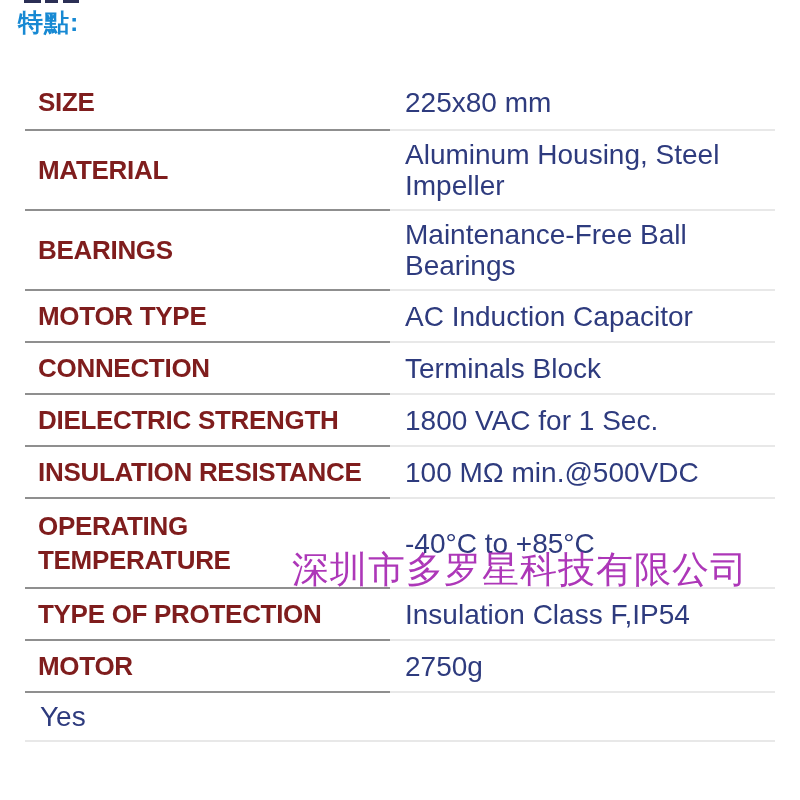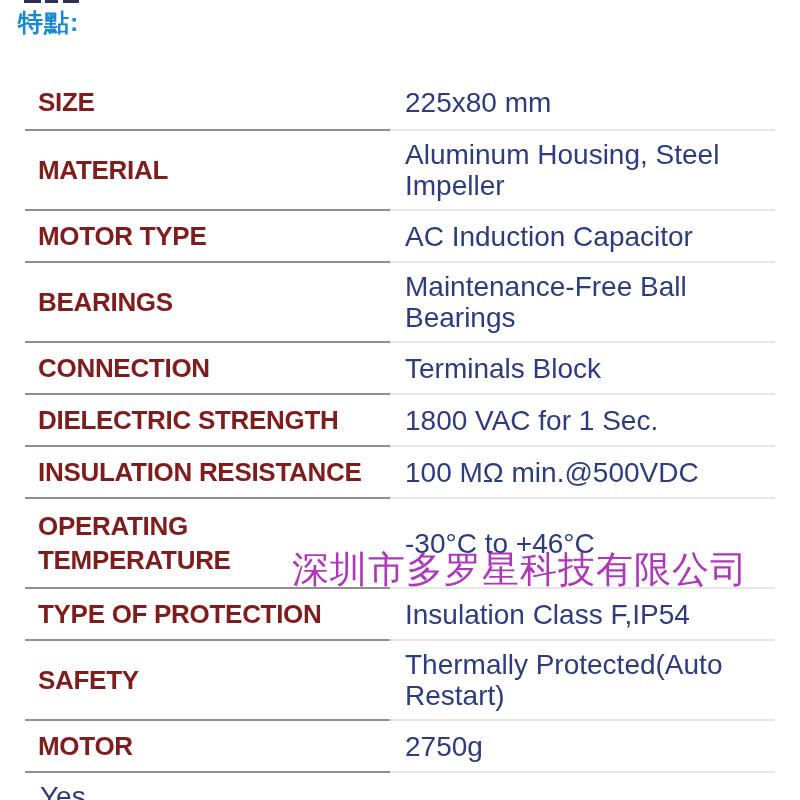--- a/index.html
+++ b/index.html
@@ -87,50 +87,46 @@
 <div class="spec-table" id="spec-table">
     <div class="row first">
       <div class="cell label">SIZE</div>
       <div class="cell value">225x80 mm</div>
     </div>
     <div class="row">
       <div class="cell label">MATERIAL</div>
       <div class="cell value">Aluminum Housing, Steel Impeller</div>
     </div>
     <div class="row">
+      <div class="cell label">BEARINGS</div>
+      <div class="cell value">Maintenance-Free Ball Bearings</div>
+    </div>
+    <div class="row">
       <div class="cell label">MOTOR TYPE</div>
       <div class="cell value">AC Induction Capacitor</div>
-    </div>
-    <div class="row">
-      <div class="cell label">BEARINGS</div>
-      <div class="cell value">Maintenance-Free Ball Bearings</div>
     </div>
     <div class="row">
       <div class="cell label">CONNECTION</div>
       <div class="cell value">Terminals Block</div>
     </div>
     <div class="row">
       <div class="cell label">DIELECTRIC STRENGTH</div>
       <div class="cell value">1800 VAC for 1 Sec.</div>
     </div>
     <div class="row">
       <div class="cell label">INSULATION RESISTANCE</div>
       <div class="cell value">100 MΩ min.@500VDC</div>
     </div>
     <div class="row tall">
       <div class="cell label">OPERATING TEMPERATURE</div>
-      <div class="cell value">-30°C to +46°C</div>
+      <div class="cell value">-40°C to +85°C</div>
     </div>
     <div class="row">
       <div class="cell label">TYPE OF PROTECTION</div>
       <div class="cell value">Insulation Class F,IP54</div>
-    </div>
-    <div class="row">
-      <div class="cell label">SAFETY</div>
-      <div class="cell value">Thermally Protected(Auto Restart)</div>
     </div>
     <div class="row">
       <div class="cell label">MOTOR</div>
       <div class="cell value">2750g</div>
     </div>
     <div class="row">
       <div class="cell value">Yes</div>
     </div>
   </div>
 

